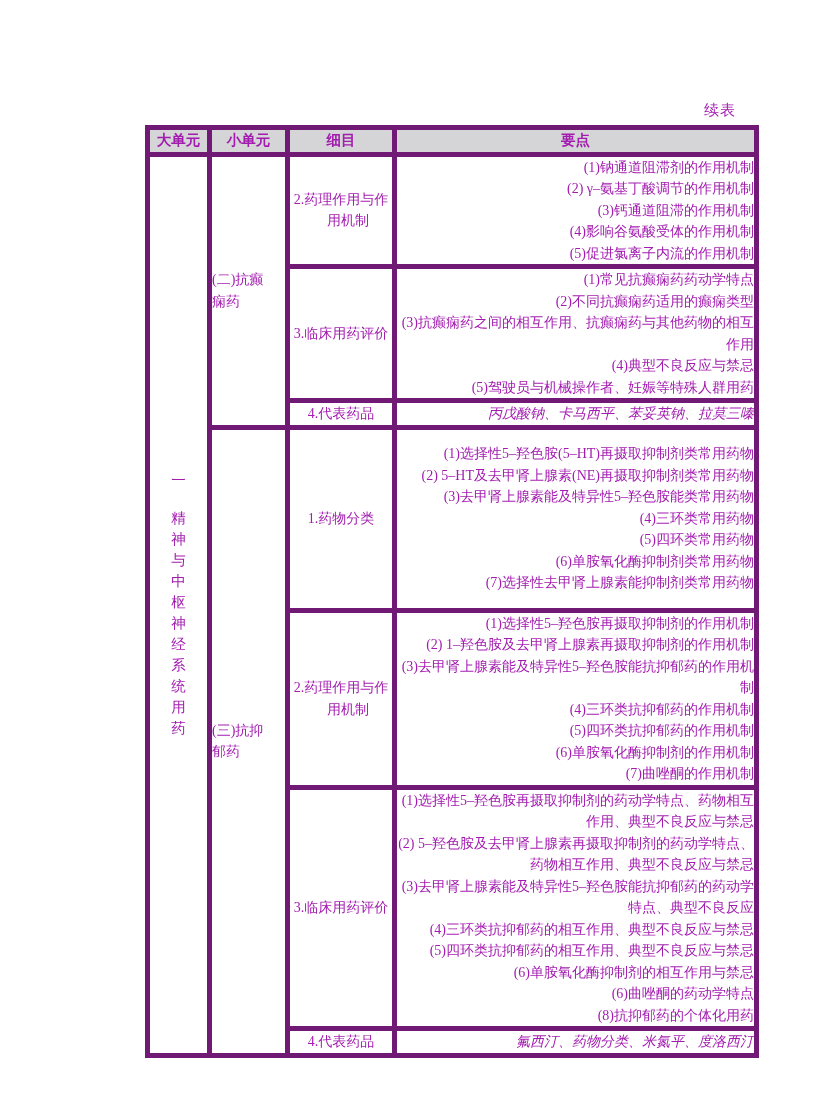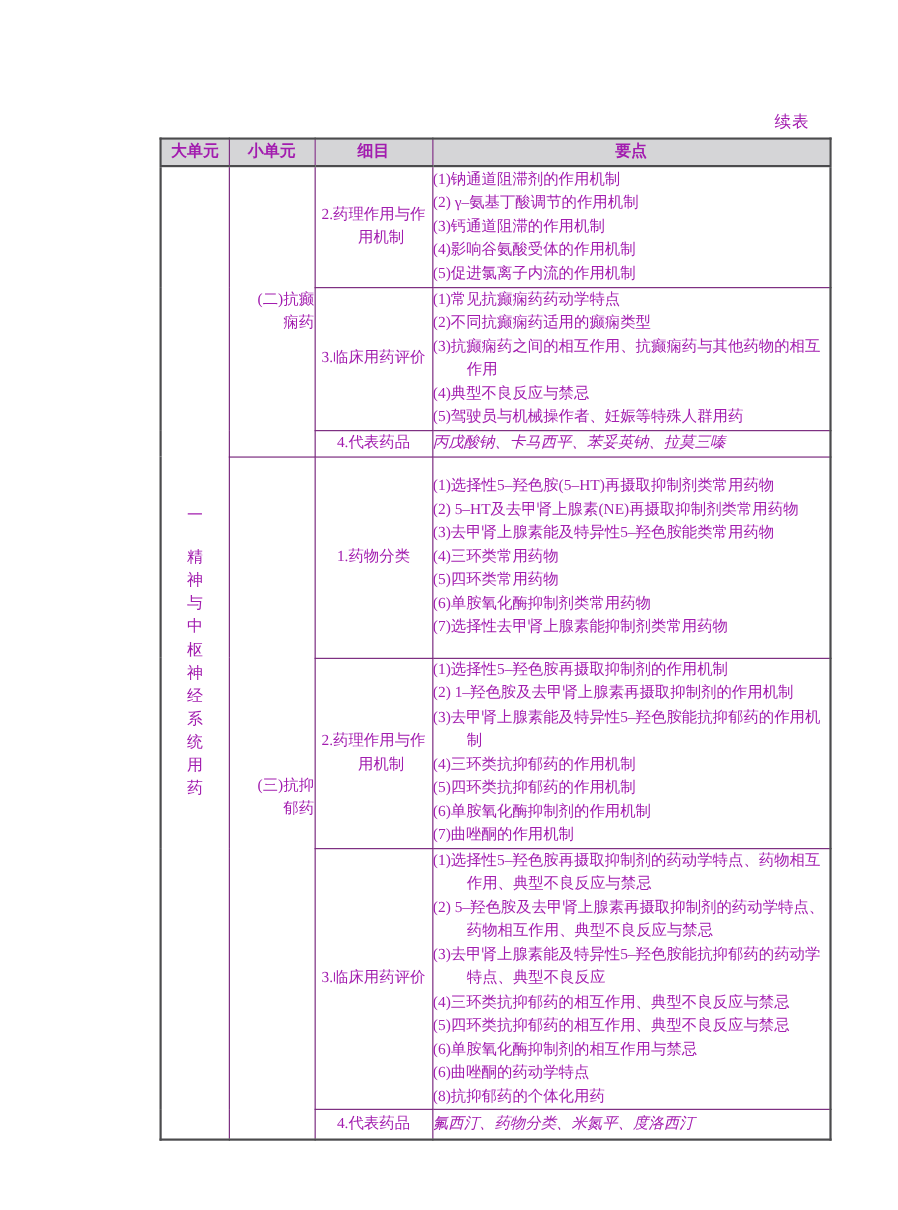--- a/index.html
+++ b/index.html
@@ -9,37 +9,37 @@
   }
   .cont-label{
     position:absolute;top:101px;right:119px;font-size:15px;letter-spacing:1px;
   }
   .tbl-wrap{position:absolute;left:106px;top:125px;}
   table.syllabus{
     border-collapse:collapse;table-layout:fixed;width:609px;
     border:2px solid #4b4b4d;
   }
   table.syllabus td,table.syllabus th{
-    border:1px solid #701a75;box-sizing:border-box;
+    border:5px solid #701a75;box-sizing:border-box;
     font-size:14px;line-height:21.5px;font-weight:normal;
     padding:0;overflow:hidden;
   }
   tr.hdr{height:25px;}
   tr.hdr th{
     background:#d5d5d7;font-weight:bold;text-align:center;vertical-align:middle;
     border-bottom:2px solid #4b4b4d;font-size:14.5px;
   }
   tr.r1{height:110px;} tr.r2{height:129px;} tr.r3{height:24px;}
   tr.r4{height:183px;} tr.r5{height:149px;} tr.r6{height:236px;} tr.r7{height:27px;}
   td.unit{vertical-align:middle;text-align:center;}
   td.unit .uc{line-height:21px;font-size:14.5px;}
   td.unit .uc:first-child{margin-bottom:17px;}
-  td.sub{vertical-align:middle;text-align:right;padding:0 3px 0 5px;white-space:pre-wrap;}
+  td.sub{vertical-align:middle;text-align:left;padding:0 3px 0 5px;white-space:pre-wrap;}
   td.item{vertical-align:middle;text-align:center;padding:0 2px 0 5px;white-space:pre-wrap;}
-  td.points{vertical-align:middle;text-align:left;padding:1px 6px 1px 8px;}
+  td.points{vertical-align:middle;text-align:right;padding:1px 6px 1px 8px;}
   td.points .pt{padding-left:2.2em;text-indent:-2.2em;}
   td.points .pt.plain{padding-left:0;text-indent:0;font-style:italic;}
 </style>
 </head>
 <body>
 
 <div class="page">
 
   <div class="cont-label">续表</div>
 

